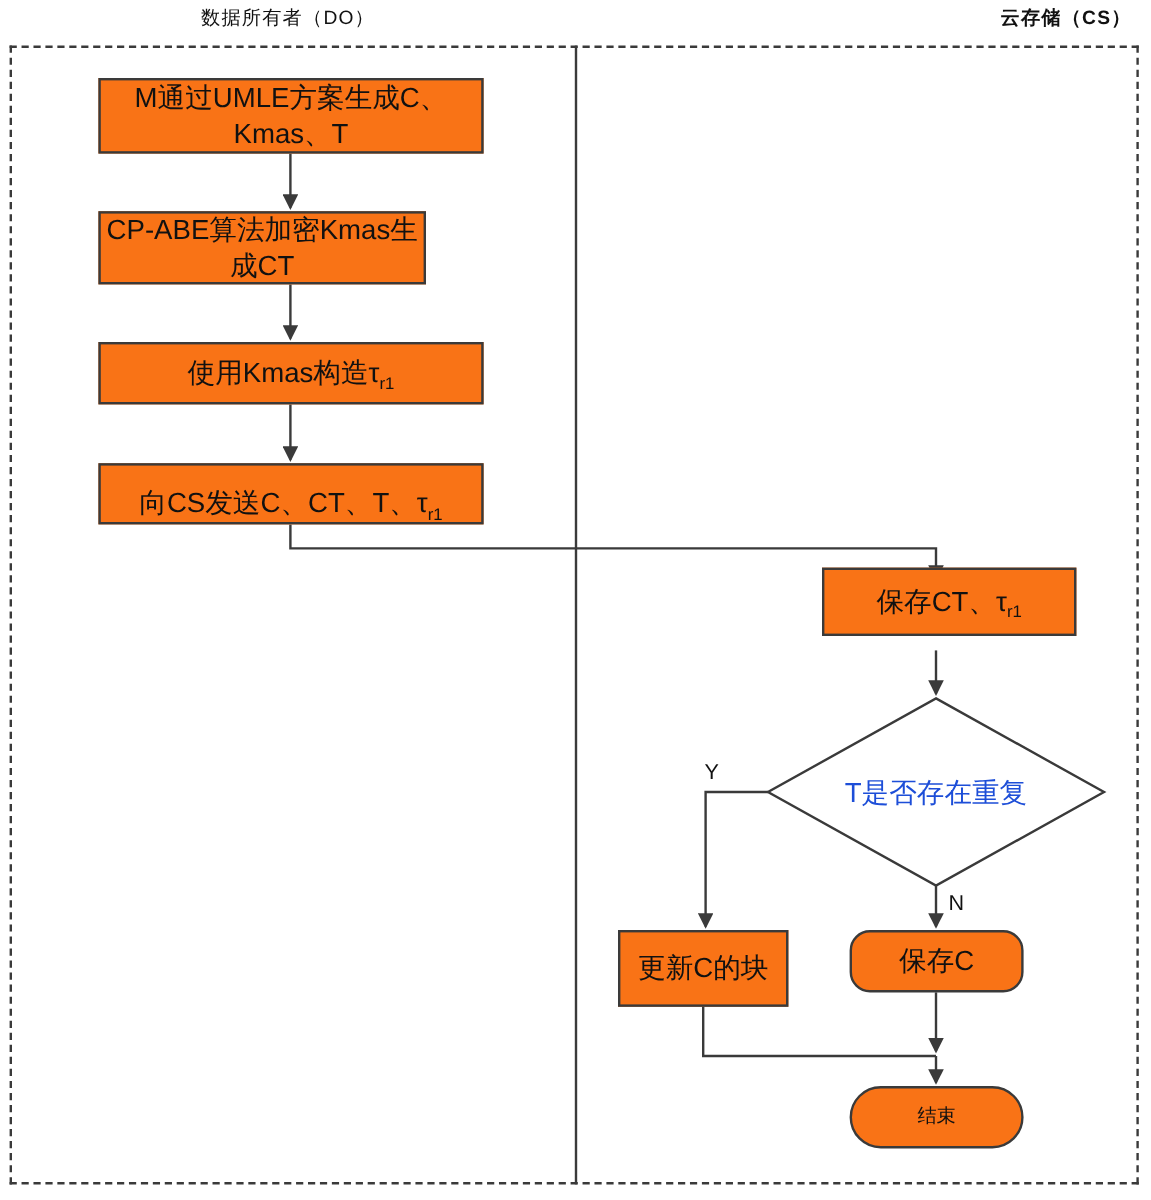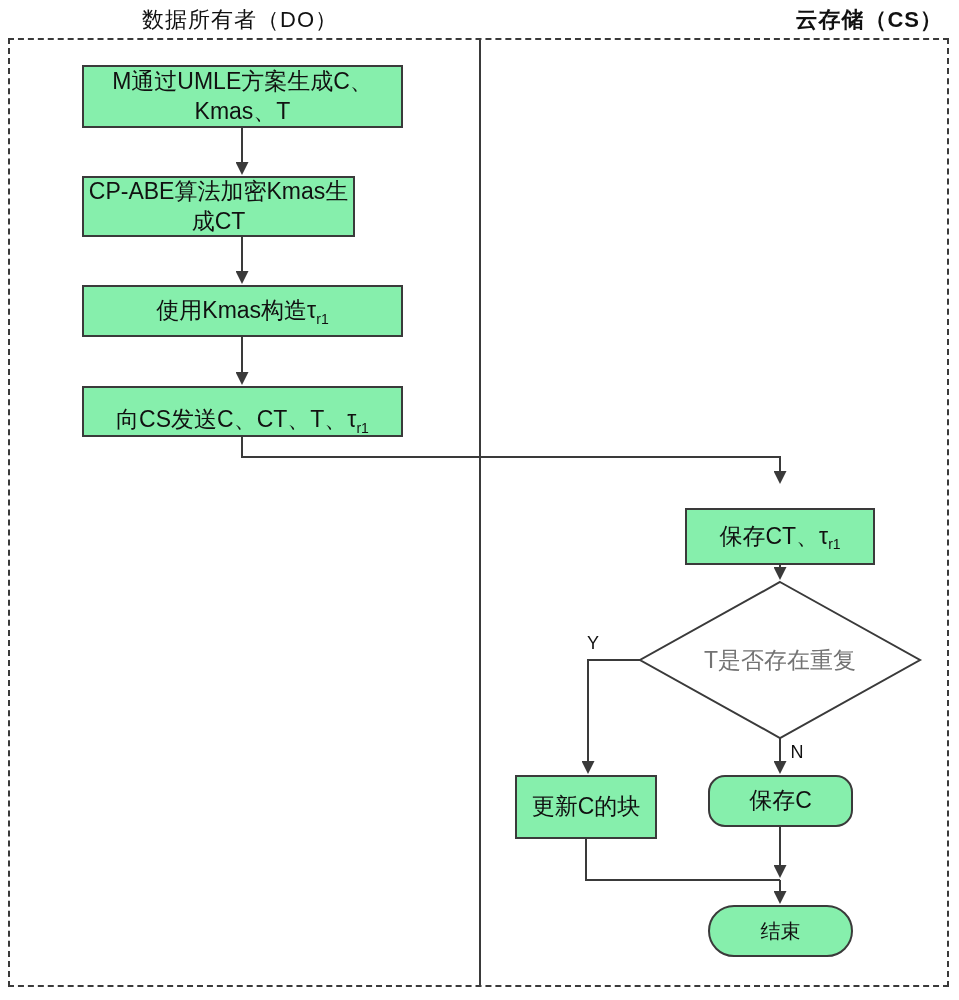--- a/index.html
+++ b/index.html
@@ -29,61 +29,61 @@
     position: absolute;
     left: 479px;
     top: 38px;
     width: 0;
     height: 949px;
     border-left: 2px solid #3a3a3a;
   }
   .lane-title {
     position: absolute;
     top: 5px;
-    font-size: 22px;
+    font-size: 16px;
     letter-spacing: 1px;
     color: #111111;
   }
   .lane-title.left  { left: 0px;   width: 480px; text-align: center; }
   .lane-title.right { left: 473px; width: 470px; text-align: right; font-weight: bold; }
   svg.connectors {
     position: absolute;
     left: 0;
     top: 0;
   }
   .node {
     position: absolute;
     box-sizing: border-box;
-    background: #86efac;
+    background: #f97316;
     border: 2px solid #3a3a3a;
     display: flex;
     align-items: center;
     justify-content: center;
     text-align: center;
     font-size: 23px;
     line-height: 1.3;
     color: #111111;
   }
   .node sub {
     font-size: 14px;
     line-height: 1;
     margin-top: 20px;
   }
   .node.end {
     border-radius: 26px;
-    font-size: 20px;
+    font-size: 16px;
   }
   .decision-label {
     position: absolute;
     display: flex;
     align-items: center;
     justify-content: center;
     text-align: center;
     font-size: 23px;
-    color: #737373;
+    color: #1d4ed8;
   }
   .branch-label {
     position: absolute;
     font-size: 18px;
     color: #111111;
     width: 16px;
     text-align: center;
   }
 </style>
 </head>
@@ -127,21 +127,21 @@
   </div>
 
   <div class="node" style="left:82px; top:285px; width:321px; height:52px;">
     <div><span>使用Kmas构造τ</span><sub>r1</sub></div>
   </div>
 
   <div class="node" style="left:82px; top:386px; width:321px; height:51px;align-items:flex-end;">
     <div><span>向CS发送C、CT、T、τ</span><sub>r1</sub></div>
   </div>
 
-  <div class="node" style="left:685px; top:508px; width:190px; height:57px;text-align:center;">
+  <div class="node" style="left:685px; top:473px; width:212px; height:57px;text-align:center;">
     <div><span>保存CT、τ</span><sub>r1</sub></div>
   </div>
 
   <div class="decision-label" style="left:660px; top:644px; width:240px; height:32px;">T是否存在重复</div>
 
   <div class="branch-label" style="left:585px; top:633px;">Y</div>
   <div class="branch-label" style="left:789px; top:742px;">N</div>
 
   <div class="node" style="left:515px; top:775px; width:142px; height:64px;">更新C的块</div>
 

